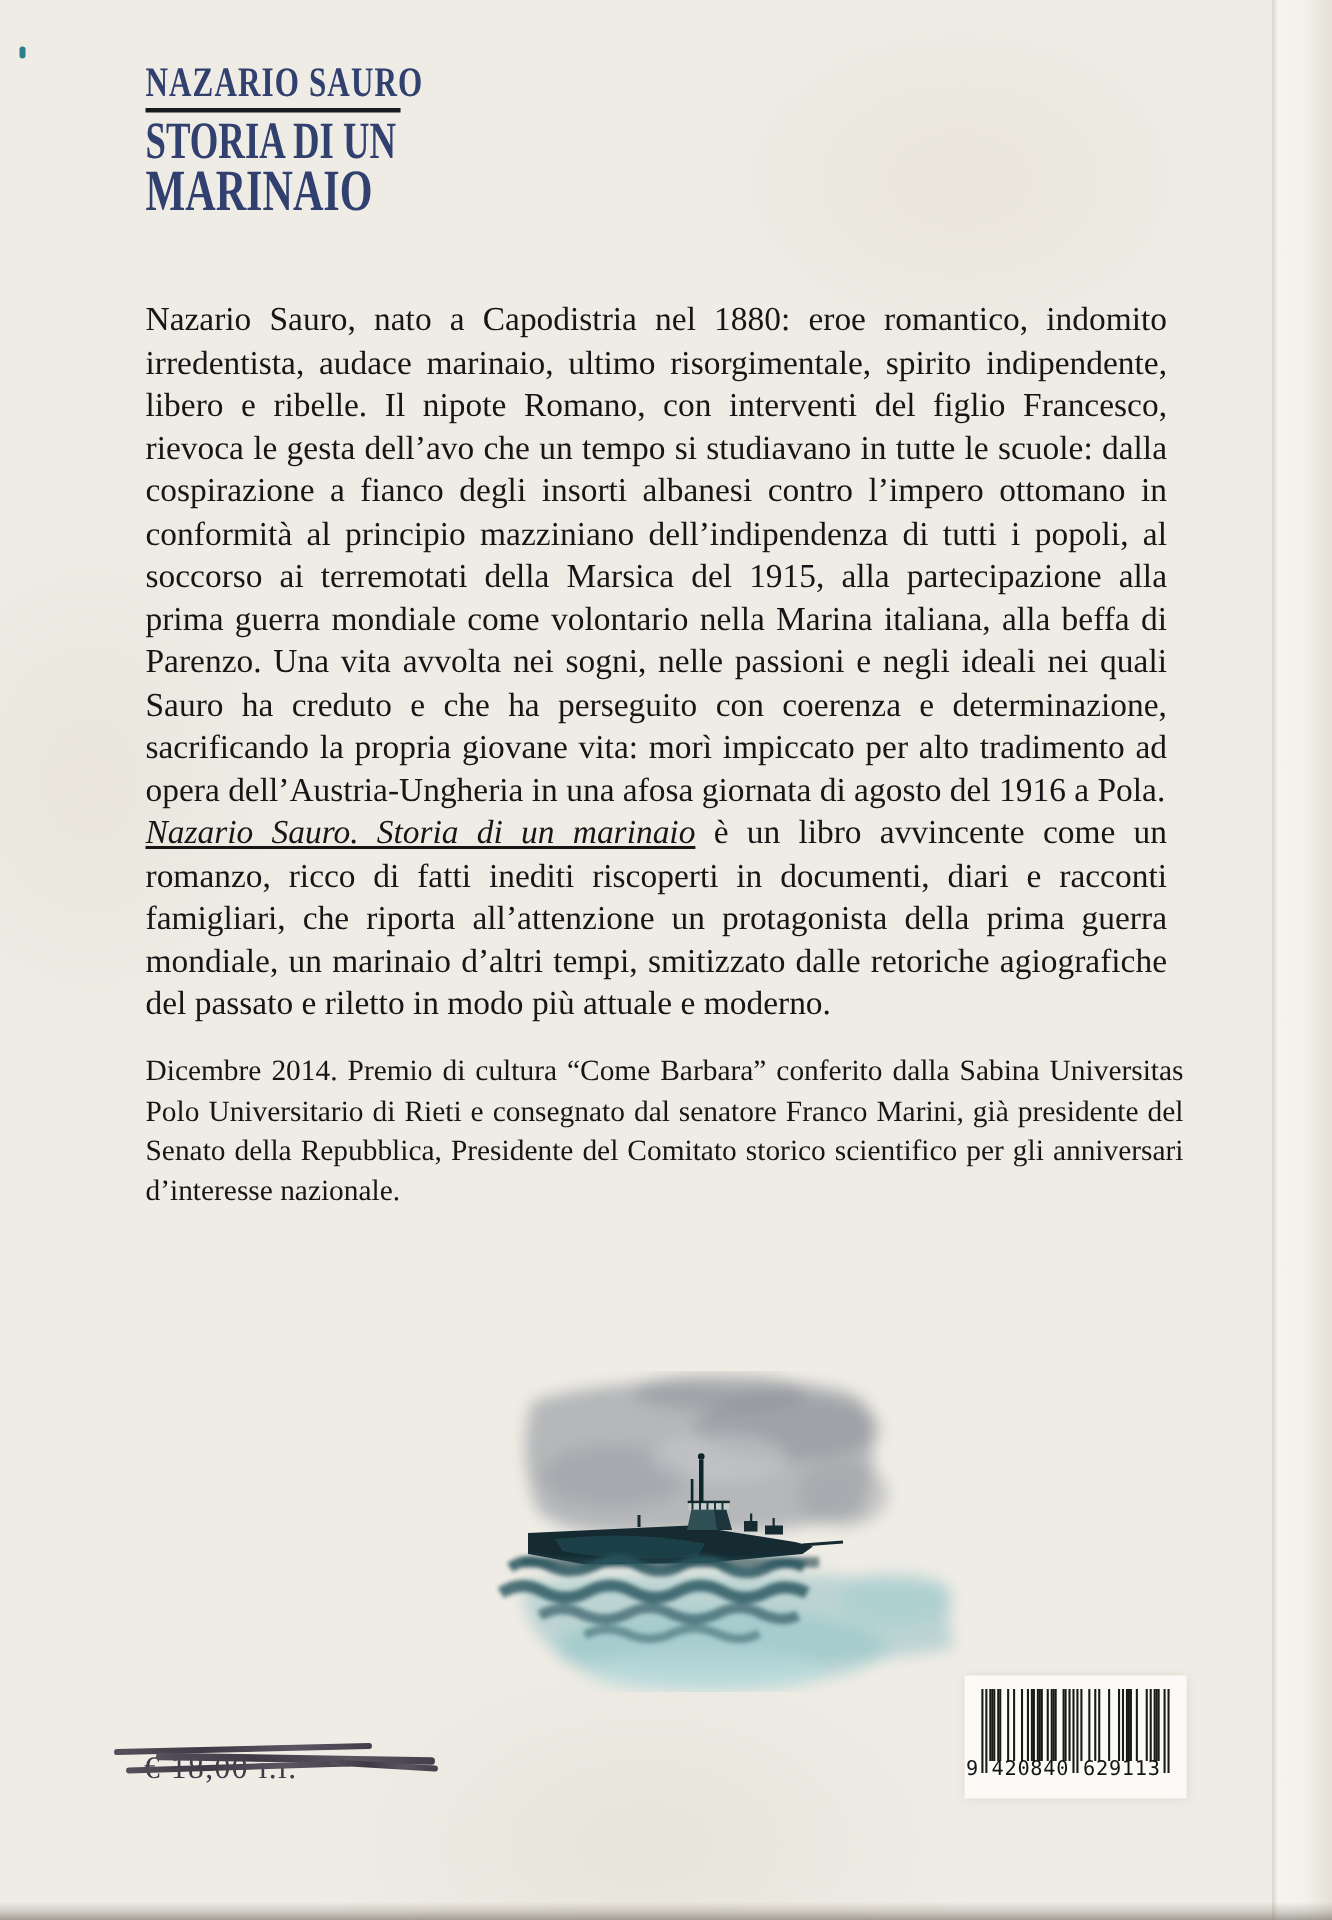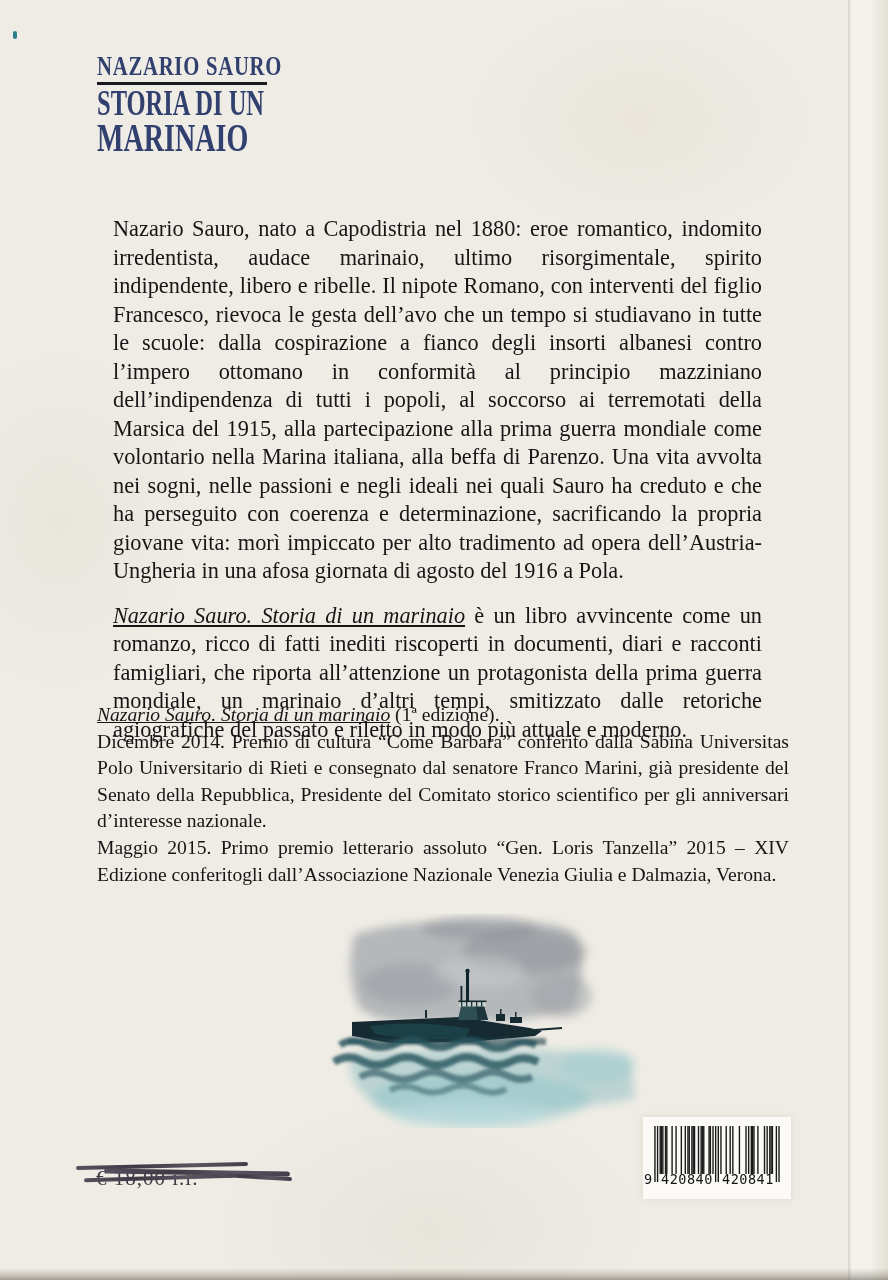--- a/index.html
+++ b/index.html
@@ -6,31 +6,31 @@
   .cover{
     position:relative;width:888px;height:1280px;overflow:hidden;
     font-family:"Liberation Serif",serif;color:#161616;
     background:
       radial-gradient(ellipse 260px 180px at 640px 120px, rgba(208,200,186,.18), transparent 70%),
       radial-gradient(ellipse 200px 260px at 60px 520px, rgba(200,192,178,.14), transparent 70%),
       radial-gradient(ellipse 320px 200px at 430px 1230px, rgba(192,186,174,.16), transparent 70%),
       #efece5;
   }
   
-  .title-block{position:absolute;left:97px;top:52px;color:#31406f;}
+  .title-block{position:absolute;left:97px;top:42px;color:#31406f;}
   .t-line{white-space:nowrap;transform-origin:0 50%;font-weight:700;
           font-family:"Liberation Serif",serif;}
   .t1{font-size:28px;line-height:27px;letter-spacing:1px;transform:scaleX(.74);}
   .title-rule{width:170px;height:3px;background:#191920;margin:3px 0 2px;}
   .t2{font-size:35px;line-height:33px;transform:scaleX(.70);}
   .t3{font-size:39px;line-height:36px;transform:scaleX(.72);}
   
   .blurb{position:absolute;left:97px;top:199px;width:681px;
          font-size:22.3px;line-height:28.5px;text-align:justify;hyphens:auto;}
-  .blurb p{margin:16px;}
+  .blurb p{margin:0;}
   .italic{font-style:italic;text-decoration:underline;}
   
   .awards{position:absolute;left:97px;top:702px;width:692px;
           font-size:19.6px;line-height:26.6px;text-align:justify;hyphens:auto;}
   .awards p{margin:0;}
   
   .illustration{position:absolute;left:330px;top:914px;width:322px;height:214px;}
   
   .price-block{position:absolute;left:70px;top:1156px;width:232px;height:42px;}
   .price-text{position:absolute;left:26px;top:10px;font-size:21px;letter-spacing:1px;
@@ -71,23 +71,21 @@
     <div class="t-line t2">STORIA DI UN</div>
     <div class="t-line t3">MARINAIO</div>
   </div>
 
   <div class="blurb">
     <p>Nazario Sauro, nato a Capodistria nel 1880: eroe romantico, indomito irredentista, audace marinaio, ultimo risorgimentale, spirito indipendente, libero e ribelle. Il nipote Romano, con interventi del figlio Francesco, rievoca le gesta dell’avo che un tempo si studiavano in tutte le scuole: dalla cospirazione a fianco degli insorti albanesi contro l’impero ottomano in conformità al principio mazziniano dell’indipendenza di tutti i popoli, al soccorso ai terremotati della Marsica del 1915, alla partecipazione alla prima guerra mondiale come volontario nella Marina italiana, alla beffa di Parenzo. Una vita avvolta nei sogni, nelle passioni e negli ideali nei quali Sauro ha creduto e che ha perseguito con coerenza e determinazione, sacrificando la propria giovane vita: morì impiccato per alto tradimento ad opera dell’Austria-Ungheria in una afosa giornata di agosto del 1916 a Pola.</p>
     <p><span class="italic">Nazario Sauro. Storia di un marinaio</span><span> è un libro avvincente come un romanzo, ricco di fatti inediti riscoperti in documenti, diari e racconti famigliari, che riporta all’attenzione un protagonista della prima guerra mondiale, un marinaio d’altri tempi, smitizzato dalle retoriche agiografiche del passato e riletto in modo più attuale e moderno.</span></p>
   </div>
 
   <div class="awards">
-    <p><span class="italic">Nazario Sauro. Storia di un marinaio</span><span> (1ª edizione).</span></p>
     <p>Dicembre 2014. Premio di cultura “Come Barbara” conferito dalla Sabina Universitas Polo Universitario di Rieti e consegnato dal senatore Franco Marini, già presidente del Senato della Repubblica, Presidente del Comitato storico scientifico per gli anniversari d’interesse nazionale.</p>
-    <p>Maggio 2015. Primo premio letterario assoluto “Gen. Loris Tanzella” 2015 – XIV Edizione conferitogli dall’Associazione Nazionale Venezia Giulia e Dalmazia, Verona.</p>
   </div>
 
   <div class="illustration">
     <svg width="322" height="214" viewBox="0 0 322 214" xmlns="http://www.w3.org/2000/svg">
       <defs>
         <filter id="blur6" x="-30%" y="-30%" width="160%" height="160%">
             <feGaussianBlur stdDeviation="5"></feGaussianBlur>
           </filter>
         <filter id="blur2" x="-30%" y="-30%" width="160%" height="160%">
             <feGaussianBlur stdDeviation="1.4"></feGaussianBlur>
@@ -195,18 +193,18 @@
         <rect x="109.56" y="0" width="1.38" height="48" fill="#191919"></rect>
         <rect x="112.20" y="0" width="1.38" height="48" fill="#191919"></rect>
         <rect x="114.84" y="0" width="1.38" height="48" fill="#191919"></rect>
         <rect x="116.16" y="0" width="1.38" height="48" fill="#191919"></rect>
         <rect x="117.48" y="0" width="1.38" height="48" fill="#191919"></rect>
         <rect x="121.44" y="0" width="1.38" height="56" fill="#191919"></rect>
         <rect x="124.08" y="0" width="1.38" height="56" fill="#191919"></rect>
       </svg>
     <span class="bc-digit bc-lead">9</span>
     <span class="bc-digit bc-g1">420840</span>
-    <span class="bc-digit bc-g2">420841</span>
+    <span class="bc-digit bc-g2">629113</span>
   </div>
 
   <div class="edge-strip"></div>
   <div class="bottom-shadow"></div>
 </div>
 
 </body></html>

